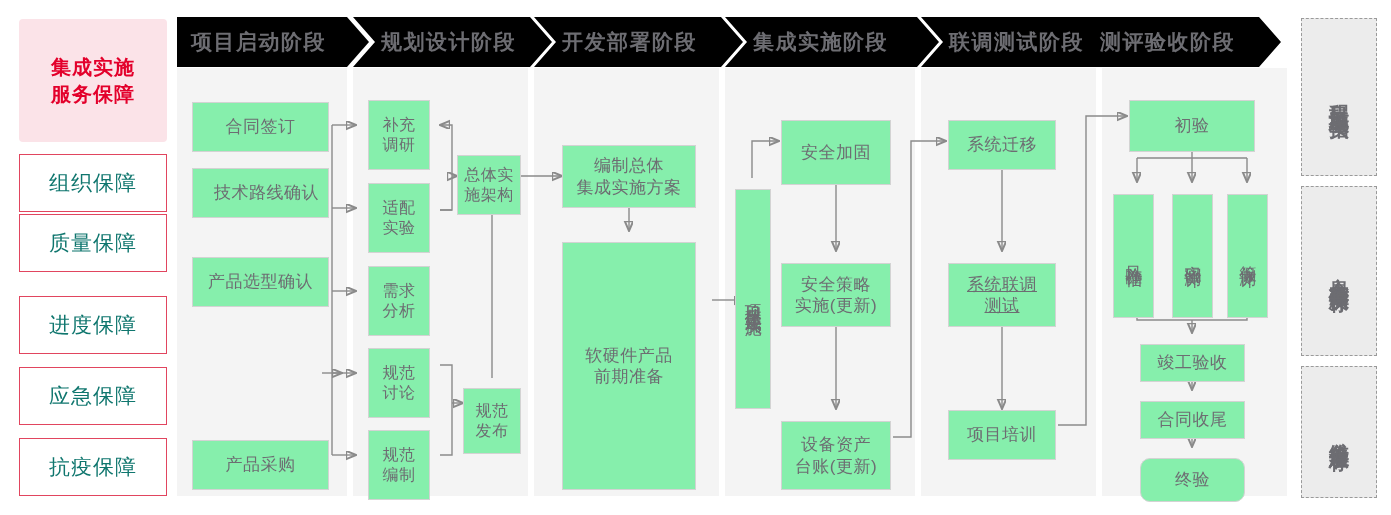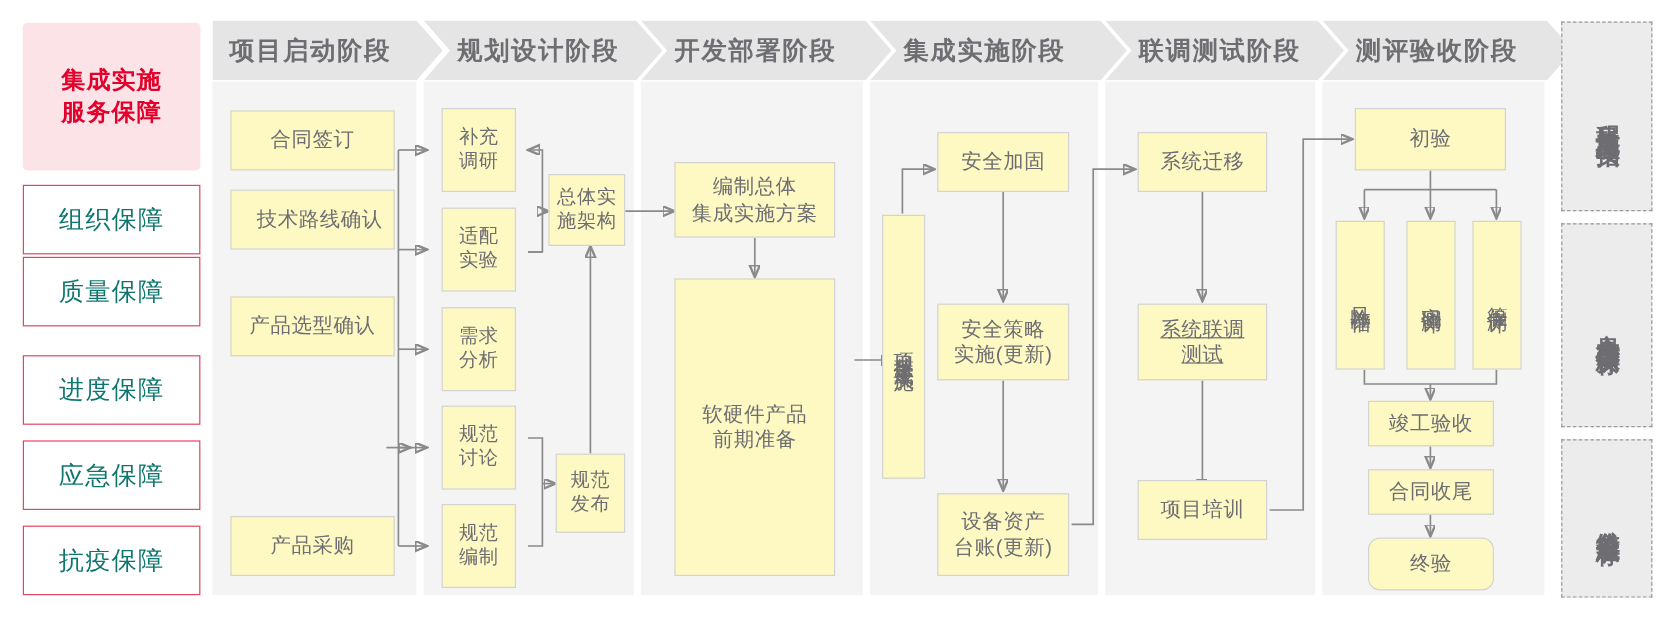--- a/index.html
+++ b/index.html
@@ -41,45 +41,46 @@
     letter-spacing:1px;
   }
 
   
   .phase-body{
     background:#f4f4f4;
     top:68px;height:428px;
   }
   .phase-head{
     top:17px;height:50px;
-    background:#e5e5e5;
+    background:#000000;
     display:flex;align-items:center;
     color:#6d6d72;
     font-size:21px;
     font-weight:bold;
     letter-spacing:1.5px;
     padding-left:14px;
   }
   .phase-head.chev{
     clip-path:polygon(0 0, calc(100% - 22px) 0, 100% 50%, calc(100% - 22px) 100%, 0 100%);
   }
   .phase-head.chev-both{
     clip-path:polygon(0 0, calc(100% - 22px) 0, 100% 50%, calc(100% - 22px) 100%, 0 100%, 22px 50%);
   }
 
   
   .node{
-    background:#fef9c3;
+    background:#86efac;
     border:1px solid #d3d3d3;
     display:flex;align-items:center;justify-content:center;
     text-align:center;
     color:#6d6d72;
     font-size:17px;
     line-height:1.25;
     letter-spacing:0.5px;
+    margin-top:10px;
   }
   .node.sm{font-size:16px;}
   .node.vert{
     writing-mode:vertical-rl;
     text-orientation:upright;
     letter-spacing:2px;
     font-size:17px;
   }
 
   
@@ -120,21 +121,21 @@
   </div>
   <div class="abs phase-head chev-both" style="left:534px;width:209px;padding-left:28px;">
     <span>开发部署阶段</span>
   </div>
   <div class="abs phase-head chev-both" style="left:725px;width:214px;padding-left:28px;">
     <span>集成实施阶段</span>
   </div>
   <div class="abs phase-head chev-both" style="left:921px;width:199px;padding-left:28px;">
     <span>联调测试阶段</span>
   </div>
-  <div class="abs phase-head chev-both" style="left:1102px;width:209px;padding-left:28px;">
+  <div class="abs phase-head chev-both" style="left:1072px;width:209px;padding-left:28px;">
     <span>测评验收阶段</span>
   </div>
 
   <svg id="wires" xmlns="http://www.w3.org/2000/svg">
     <defs>
       <marker id="ah" markerWidth="8" markerHeight="8" refX="7" refY="3" orient="auto">
         <path d="M0,0 L7,3 L0,6 z" fill="#8a8a8a" stroke="none"></path>
       </marker>
     </defs>
 
@@ -277,21 +278,21 @@
   <div class="abs node" style="left:562px;top:232px;width:134px;height:248px;">
     <div>
         <div>软硬件产品</div>
          <div>前期准备</div>
       </div>
     </div>
 
   <div class="abs node vert" style="left:735px;top:179px;width:36px;height:220px;">
     <span>项目整体集成实施</span>
     </div>
-  <div class="abs node" style="left:781px;top:110px;width:110px;height:50px;">
+  <div class="abs node" style="left:781px;top:110px;width:110px;height:65px;">
     <span>安全加固</span>
     </div>
   <div class="abs node" style="left:781px;top:253px;width:110px;height:64px;">
     <div>
         <div>安全策略</div>
          <div>实施(更新)</div>
       </div>
     </div>
   <div class="abs node" style="left:781px;top:411px;width:110px;height:69px;">
     <div>

